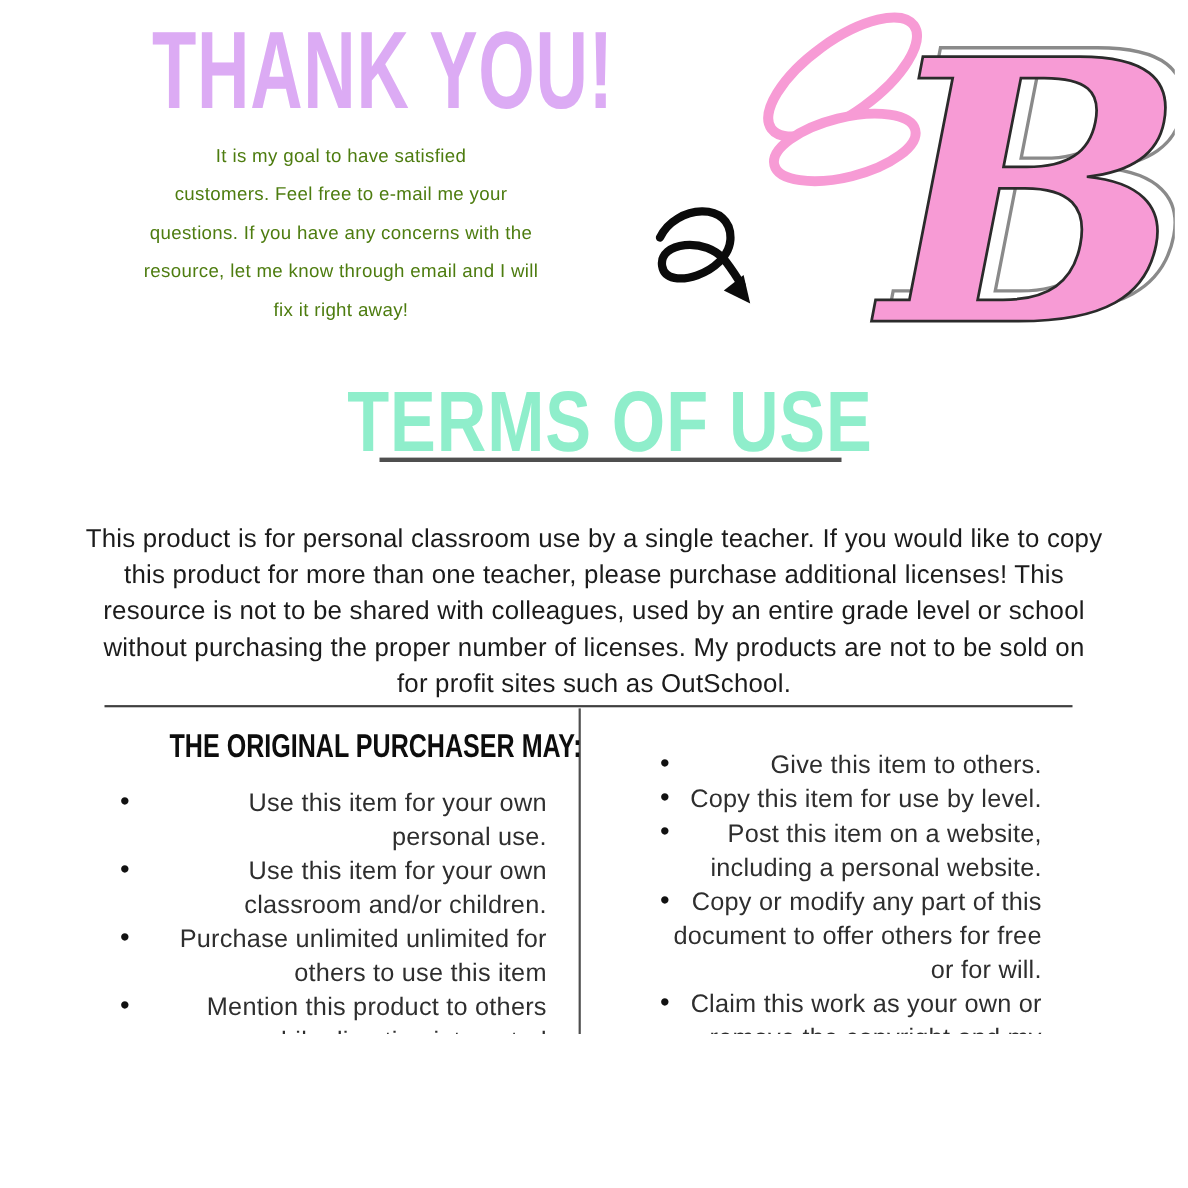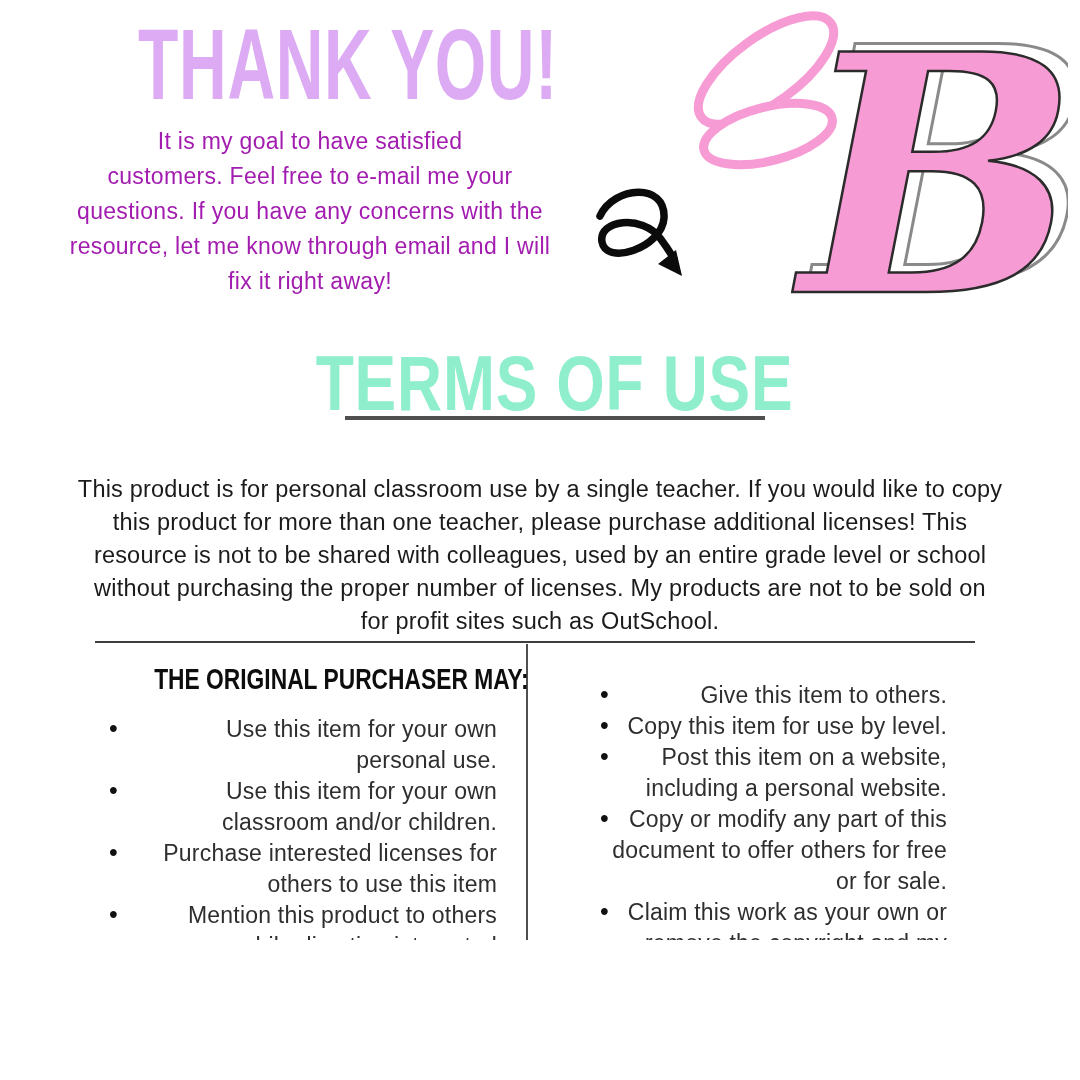--- a/index.html
+++ b/index.html
@@ -8,21 +8,21 @@
     font-family:"Liberation Sans","DejaVu Sans",sans-serif;color:#1d1d1d;
   }
   
   .thankyou-title{
     position:absolute;top:14px;left:30px;width:560px;text-align:center;
     font-weight:bold;font-size:100px;line-height:100px;color:#DCABF4;white-space:nowrap;
   }
   .thankyou-title .squish{display:inline-block;transform:scaleX(0.66);transform-origin:center;letter-spacing:1px;}
   .thankyou-body{
     position:absolute;top:124px;left:30px;width:560px;text-align:center;
-    font-size:23px;line-height:35px;color:#a21caf;white-space:pre-line;letter-spacing:.3px;
+    font-size:17px;line-height:35px;color:#4d7c0f;white-space:pre-line;letter-spacing:.3px;
   }
   
   .bee-logo{position:absolute;top:8px;left:608px;width:460px;height:300px;}
   .arrow-doodle{position:absolute;top:182px;left:590px;width:108px;height:108px;}
   .email{
     position:absolute;top:310px;left:600px;width:460px;text-align:center;
     font-weight:bold;font-size:28px;color:#111;letter-spacing:.2px;
   }
   
   .terms-title{
@@ -110,21 +110,21 @@
         </li>
 
         <li class="bullet-item">
           <span class="dot">•</span>
           <span class="bullet-text">Use this item for your own
 classroom and/or children.</span>
         </li>
 
         <li class="bullet-item">
           <span class="dot">•</span>
-          <span class="bullet-text">Purchase interested licenses for
+          <span class="bullet-text">Purchase unlimited unlimited for
 others to use this item</span>
         </li>
 
         <li class="bullet-item">
           <span class="dot">•</span>
           <span class="bullet-text">Mention this product to others
 while directing interested
 persons to my store</span>
         </li>
       </ul>
@@ -146,21 +146,21 @@
         <li class="bullet-item">
           <span class="dot">•</span>
           <span class="bullet-text">Post this item on a website,
 including a personal website.</span>
         </li>
 
         <li class="bullet-item">
           <span class="dot">•</span>
           <span class="bullet-text">Copy or modify any part of this
 document to offer others for free
-or for sale.</span>
+or for will.</span>
         </li>
 
         <li class="bullet-item">
           <span class="dot">•</span>
           <span class="bullet-text">Claim this work as your own or
 remove the copyright and my
 logo.</span>
         </li>
       </ul>
   </div>

